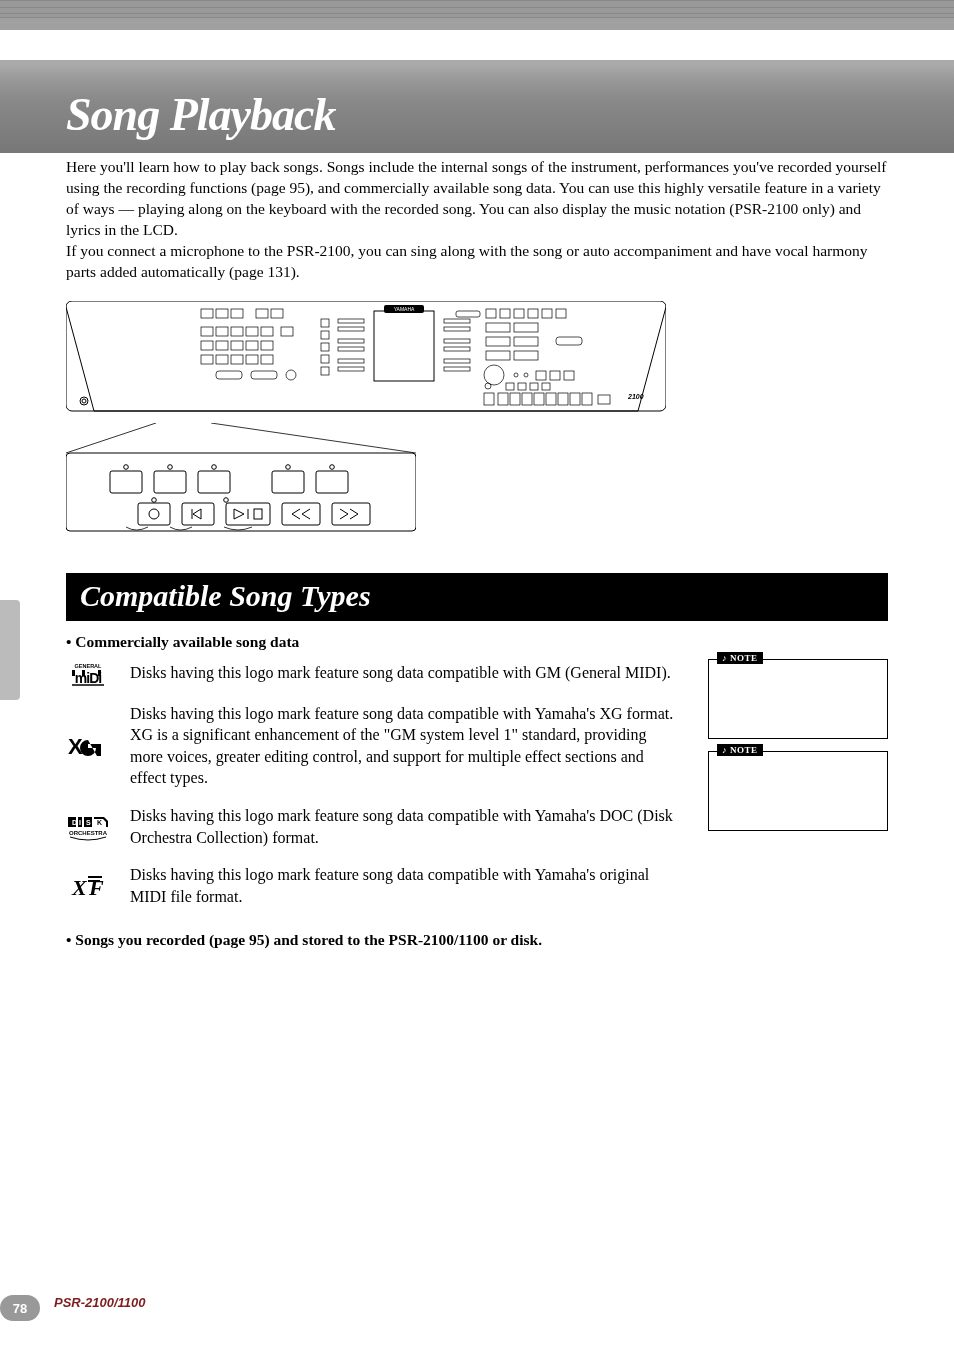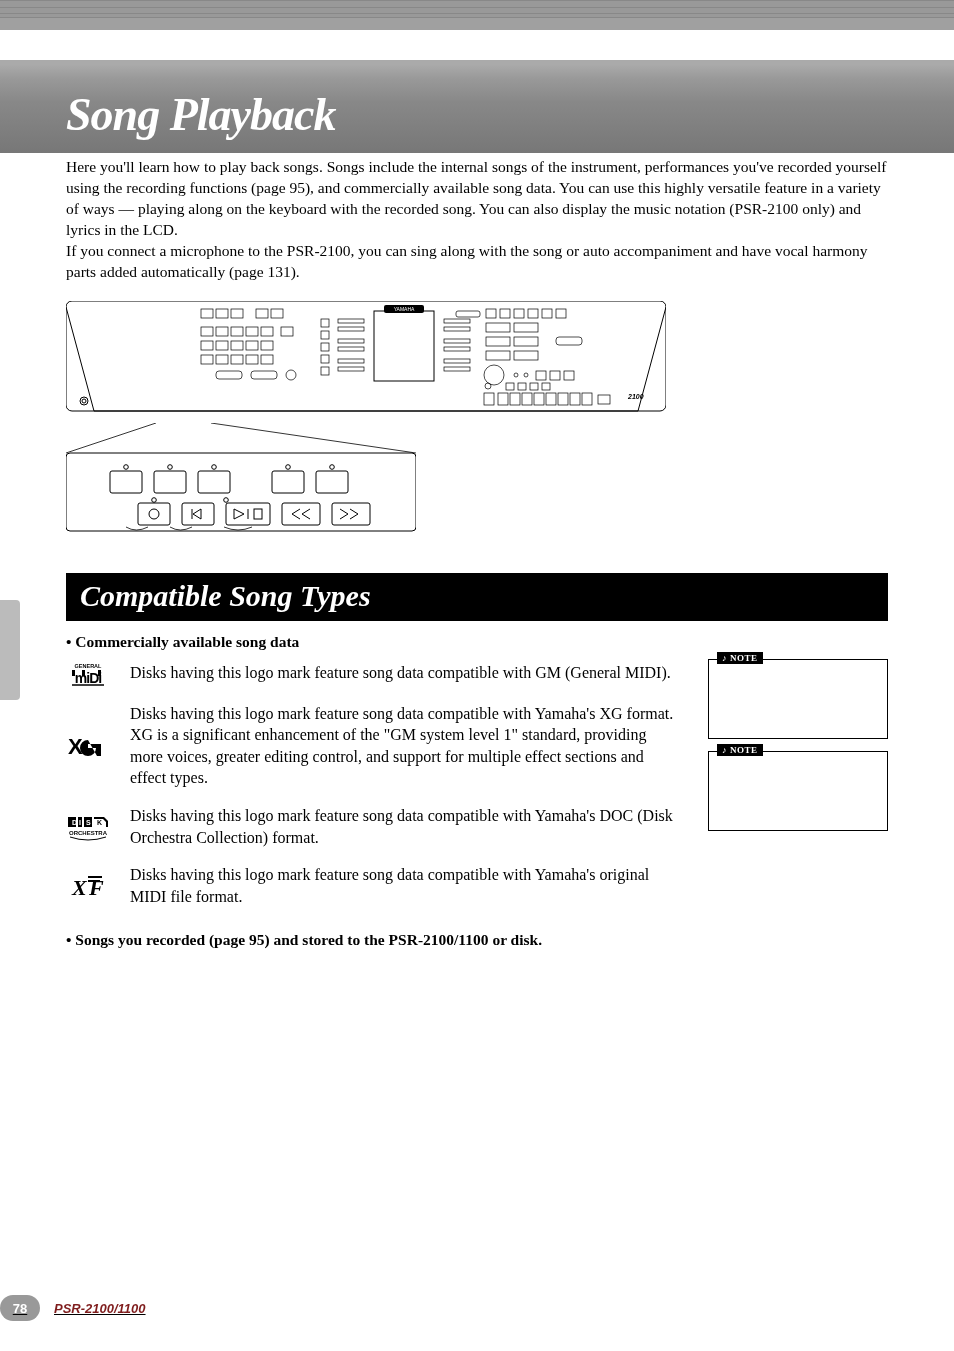--- a/index.html
+++ b/index.html
@@ -138,23 +138,22 @@
   }
   .note-tab::before {
     content: '♪';
     font-size: 9px;
   }
   .footer {
     position: absolute;
     bottom: 30px;
     left: 0;
     display: flex;
-    align-items: center;
+    align-items: flex-start;
     gap: 14px;
-    text-decoration: underline;
   }
   .page-num {
     background: #999;
     color: #fff;
     width: 40px;
     height: 26px;
     border-radius: 13px;
     display: flex;
     align-items: center;
     justify-content: center;

